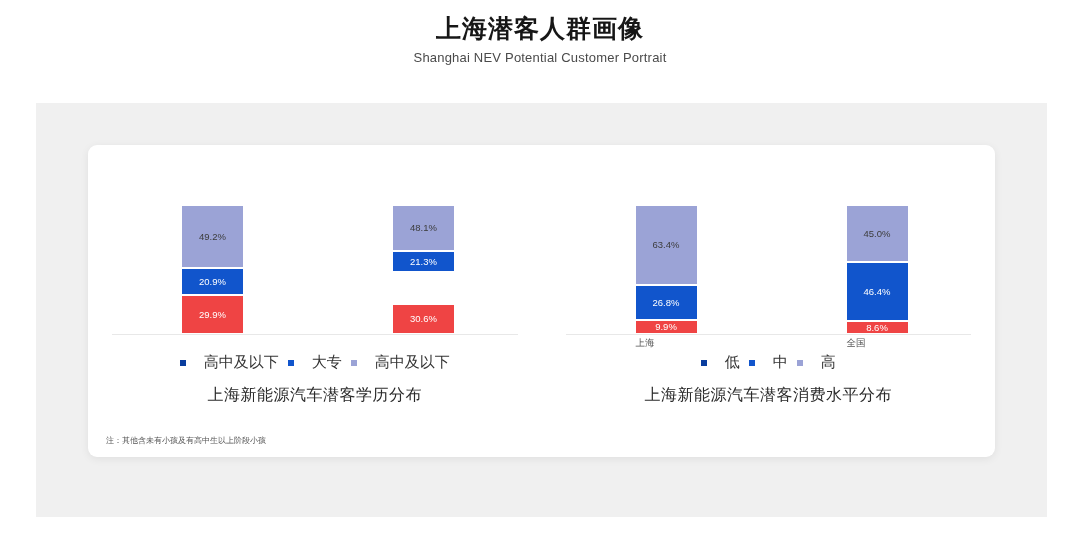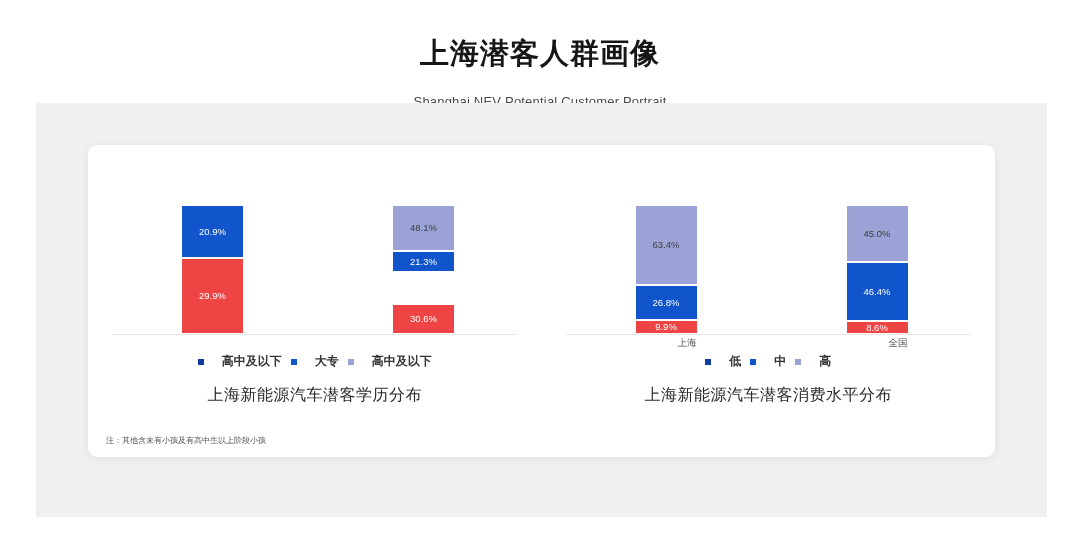--- a/index.html
+++ b/index.html
@@ -19,23 +19,23 @@
   
   .header {
     position: absolute;
     top: 0;
     left: 0;
     width: 1080px;
     height: 100px;
     text-align: center;
   }
   .main-title {
-    margin: 16px;
-    padding-top: 20px;
-    font-size: 29px;
+    margin: 0;
+    padding-top: 13px;
+    font-size: 25px;
     font-weight: bold;
     letter-spacing: 1px;
     color: #161616;
     line-height: 1.2;
   }
   .sub-title {
     margin: 0;
     padding-top: 7px;
     font-size: 13px;
     font-weight: normal;
@@ -129,21 +129,21 @@
   .cat-labels {
     position: absolute;
     left: 0;
     top: 192px;
     width: 453.5px;
     height: 16px;
   }
   .cat-label {
     position: absolute;
     width: 61px;
-    text-align: right;
+    text-align: left;
     font-size: 9.5px;
     color: #555555;
   }
   .cat-label.pos-left  { left: 94px; }
   .cat-label.pos-right { left: 305px; }
 
   
   .legend {
     position: absolute;
     left: 0;
@@ -151,24 +151,23 @@
     width: 453.5px;
     display: flex;
     justify-content: center;
     align-items: center;
     gap: 9px;
   }
   .legend-item {
     display: flex;
     align-items: center;
     gap: 18px;
-    font-size: 12px;
+    font-size: 15px;
     color: #333333;
     white-space: nowrap;
-    font-weight: bold;
   }
   .legend-swatch {
     width: 6px;
     height: 6px;
     display: inline-block;
   }
 
   
   .chart-caption {
     position: absolute;
@@ -205,20 +204,23 @@
 
 <div class="white-card">
 
   <div class="charts-row">
 
     <div class="chart-block">
 
       <div class="plot-area">
 
         <div class="bar-col pos-left">
+          <div class="seg seg-top" style="flex: 49.2 0 0;">
+            <span>49.2%</span>
+          </div>
           <div class="seg seg-mid" style="flex: 20.9 0 0;">
             <span>20.9%</span>
           </div>
           <div class="seg seg-bottom" style="flex: 29.9 0 0;">
             <span>29.9%</span>
           </div>
         </div>
 
         <div class="bar-col pos-right">
           <div class="seg seg-top" style="flex: 48.1 0 0;">

